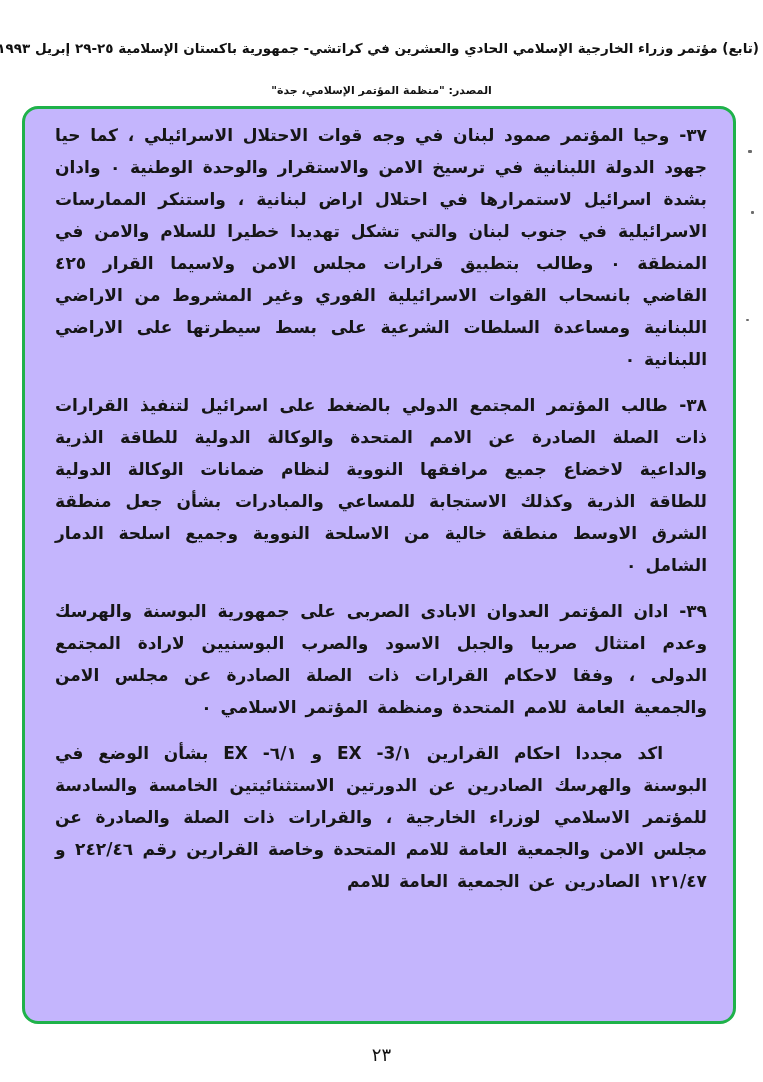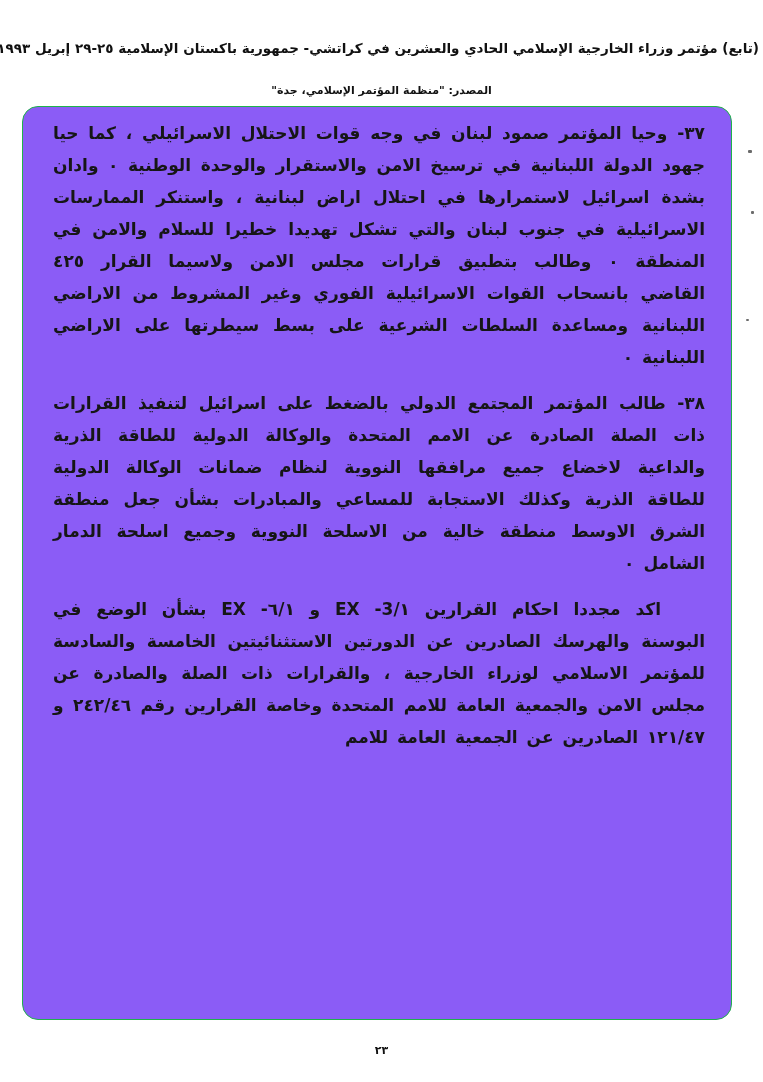--- a/index.html
+++ b/index.html
@@ -39,23 +39,23 @@
     font-size: 11px;
     font-weight: bold;
     color: #111;
   }
   .frame {
     position: absolute;
     left: 22px;
     top: 106px;
     width: 708px;
     height: 912px;
-    border: 1px solid #3b82f6;
+    border: 3px solid #3b82f6;
     border-radius: 16px;
-    background: #8b5cf6;
+    background: #c4b5fd;
   }
   .body-text {
     position: absolute;
     top: 10px;
     right: 26px;
     left: 30px;
     direction: rtl;
     text-align: justify;
   }
   .body-text p {
@@ -68,22 +68,22 @@
   }
   .body-text p.indent {
     text-indent: 44px;
   }
   .page-number {
     position: absolute;
     top: 1044px;
     left: 0;
     right: 0;
     text-align: center;
-    font-size: 11px;
-    font-weight: bold;
+    font-size: 18px;
+    font-weight: normal;
     color: #111;
   }
   .speck {
     position: absolute;
     background: #3a3a3a;
     opacity: 0.75;
     border-radius: 1px;
   }
   .speck.s1 { left: 748px; top: 150px; width: 4px; height: 3px; }
   .speck.s2 { left: 751px; top: 211px; width: 3px; height: 3px; }
@@ -95,20 +95,21 @@
 <div class="page" style="background: rgb(255, 255, 255);">
 
   <div class="hdr-title">(تابع) مؤتمر وزراء الخارجية الإسلامي الحادي والعشرين في كراتشي- جمهورية باكستان الإسلامية ⁦٢٥-٢٩⁩ إبريل ١٩٩٣- البيان الختامي</div>
 
   <div class="hdr-source">المصدر: "منظمة المؤتمر الإسلامي، جدة"</div>
 
   <div class="frame" style="border-color: rgb(31, 178, 74);">
     <div class="body-text">
         <p>٣٧- وحيا المؤتمر صمود لبنان في وجه قوات الاحتلال الاسرائيلي ، كما حيا جهود الدولة اللبنانية في ترسيخ الامن والاستقرار والوحدة الوطنية ٠ وادان بشدة اسرائيل لاستمرارها في احتلال اراض لبنانية ، واستنكر الممارسات الاسرائيلية في جنوب لبنان والتي تشكل تهديدا خطيرا للسلام والامن في المنطقة ٠ وطالب بتطبيق قرارات مجلس الامن ولاسيما القرار ٤٢٥ القاضي بانسحاب القوات الاسرائيلية الفوري وغير المشروط من الاراضي اللبنانية ومساعدة السلطات الشرعية على بسط سيطرتها على الاراضي اللبنانية ٠</p>
         <p>٣٨- طالب المؤتمر المجتمع الدولي بالضغط على اسرائيل لتنفيذ القرارات ذات الصلة الصادرة عن الامم المتحدة والوكالة الدولية للطاقة الذرية والداعية لاخضاع جميع مرافقها النووية لنظام ضمانات الوكالة الدولية للطاقة الذرية وكذلك الاستجابة للمساعي والمبادرات بشأن جعل منطقة الشرق الاوسط منطقة خالية من الاسلحة النووية وجميع اسلحة الدمار الشامل ٠</p>
+        <p>٣٩- ادان المؤتمر العدوان الابادى الصربى على جمهورية البوسنة والهرسك وعدم امتثال صربيا والجبل الاسود والصرب البوسنيين لارادة المجتمع الدولى ، وفقا لاحكام القرارات ذات الصلة الصادرة عن مجلس الامن والجمعية العامة للامم المتحدة ومنظمة المؤتمر الاسلامي ٠</p>
         <p class="indent">اكد مجددا احكام القرارين 3/١- EX و ٦/١- EX بشأن الوضع في البوسنة والهرسك الصادرين عن الدورتين الاستثنائيتين الخامسة والسادسة للمؤتمر الاسلامي لوزراء الخارجية ، والقرارات ذات الصلة والصادرة عن مجلس الامن والجمعية العامة للامم المتحدة وخاصة القرارين رقم ٢٤٢/٤٦ و ١٢١/٤٧ الصادرين عن الجمعية العامة للامم</p>
       </div>
   </div>
 
   <span class="speck s1"></span>
   <span class="speck s2"></span>
   <span class="speck s3"></span>
 
   <div class="page-number">٢٣</div>
 

